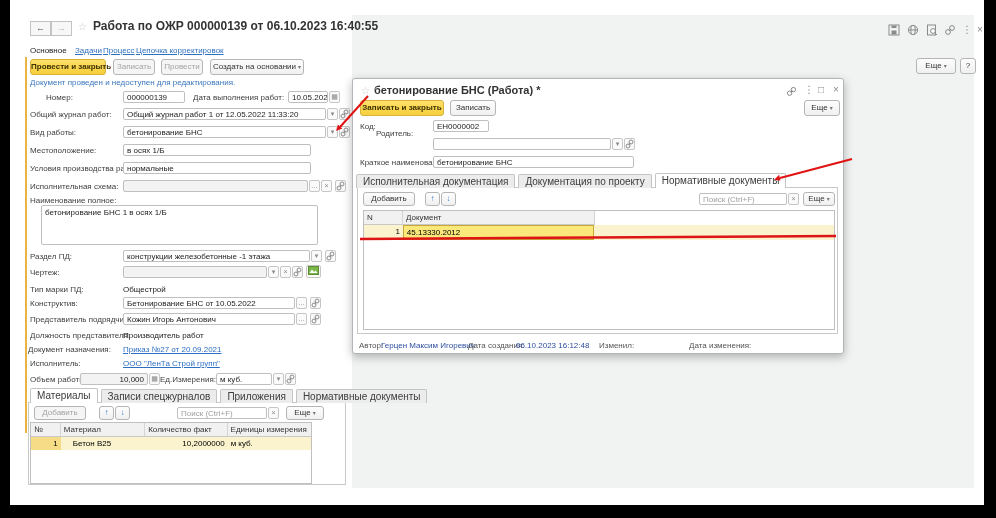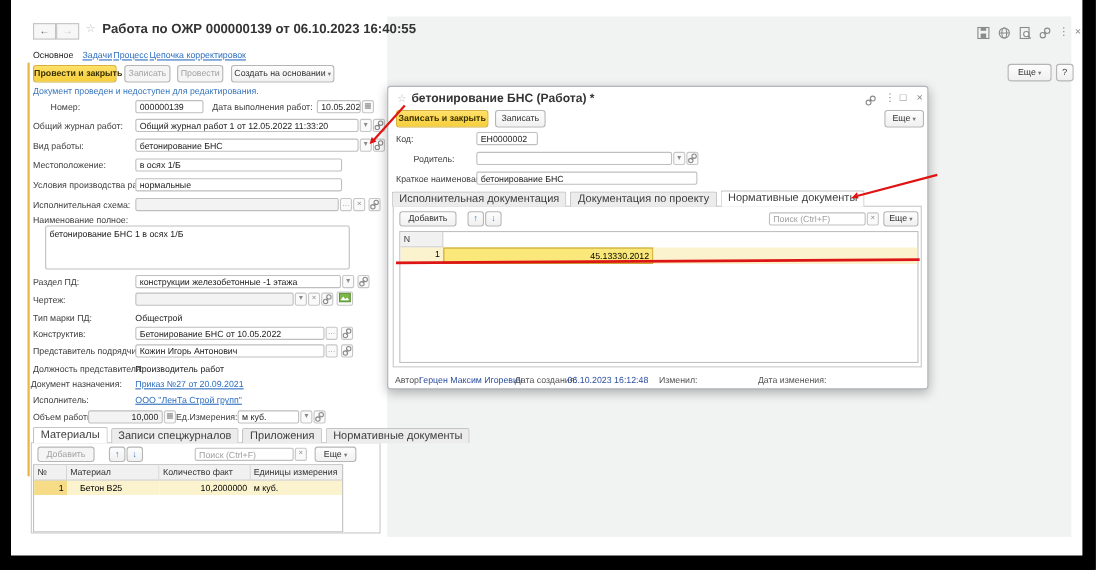--- a/index.html
+++ b/index.html
@@ -254,21 +254,21 @@
     <div class="ico" style="left:463px;top:5px;width:10px;">□</div>
     <div class="ico" style="left:478px;top:5px;width:10px;">×</div>
 
     <div class="btn yel" style="left:7px;top:21px;width:84px;">Записать и закрыть</div>
     <div class="btn" style="left:97px;top:21px;width:46px;">Записать</div>
     <div class="btn" style="left:451px;top:21px;width:36px;"><span>Еще</span><span class="caret">▾</span></div>
 
     <div class="lbl" style="left:7px;top:43px;">Код:</div>
     <div class="inp" style="left:80px;top:41px;width:56px;">ЕН0000002</div>
 
-    <div class="lbl" style="left:7px;top:61px;padding-left:16px;">Родитель:</div>
+    <div class="lbl" style="left:7px;top:50px;padding-left:16px;">Родитель:</div>
     <div class="inp" style="left:80px;top:59px;width:178px;"></div>
     <div class="mini" style="left:259px;top:59px;">▾</div>
     <div class="mini" style="left:271px;top:59px;"><svg width="9" height="10" viewBox="0 0 9 10">
           <circle cx="3" cy="7" r="2" fill="none" stroke="#8a8a8a"></circle>
           <circle cx="6" cy="3" r="2" fill="none" stroke="#8a8a8a"></circle>
           <line x1="3.8" y1="6.2" x2="5.2" y2="3.8" stroke="#8a8a8a"></line>
         </svg></div>
 
     <div class="lbl" style="left:7px;top:79px;">Краткое наименование:</div>
     <div class="inp" style="left:80px;top:77px;width:201px;">бетонирование БНС</div>
@@ -283,24 +283,25 @@
     <div class="btn sm" style="left:10px;top:113px;width:52px;">Добавить</div>
     <div class="btn sm" style="left:72px;top:113px;width:15px;color:#2f7fd3;font-weight:bold;">↑</div>
     <div class="btn sm" style="left:88px;top:113px;width:15px;color:#2f7fd3;font-weight:bold;">↓</div>
     <input class="search" style="left: 346px; top: 114px; width: 88px;" placeholder="Поиск (Ctrl+F)">
     <div class="mini" style="left:435px;top:114px;">×</div>
     <div class="btn sm" style="left:450px;top:113px;width:32px;"><span>Еще</span><span class="caret">▾</span></div>
 
     <div class="grid" style="left:10px;top:131px;width:472px;height:120px;">
       <div class="trow">
         <div class="th" style="width:39px;">N</div>
+        <div class="th" style="width:192px;">Документ</div>
       </div>
       <div class="trow rowsel">
         <div class="td" style="width:39px;text-align:right;">1</div>
-        <div class="td editcell" style="width:192px;text-align:right;">45.13330.2012</div>
+        <div class="td editcell" style="width:192px;">45.13330.2012</div>
         <div class="td" style="width:241px;"></div>
       </div>
     </div>
 
     <div class="lbl" style="left:6px;top:262px;color:#555;">Автор:</div>
     <div class="link" style="left:28px;top:262px;text-decoration:none;color:#2d4fa0;">Герцен Максим Игоревич</div>
     <div class="lbl" style="left:115px;top:262px;color:#555;">Дата создания:</div>
     <div class="val" style="left:163px;top:262px;color:#2d4fa0;">06.10.2023 16:12:48</div>
     <div class="lbl" style="left:246px;top:262px;color:#555;">Изменил:</div>
     <div class="lbl" style="left:336px;top:262px;color:#555;">Дата изменения:</div>

